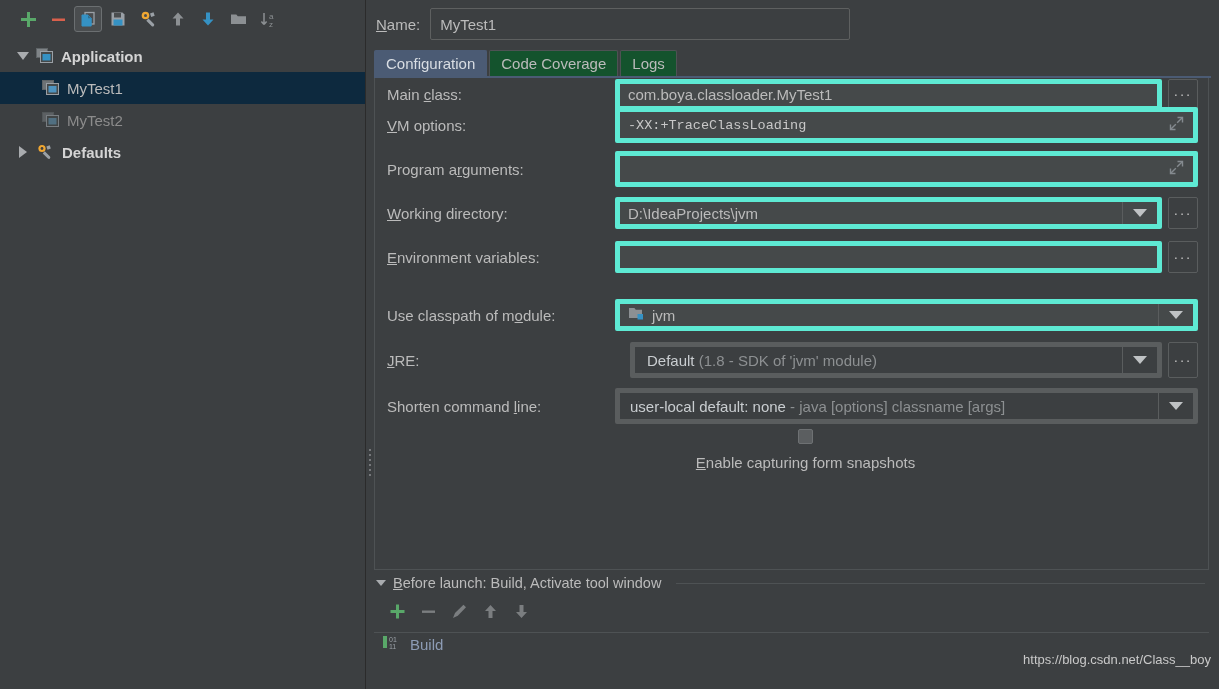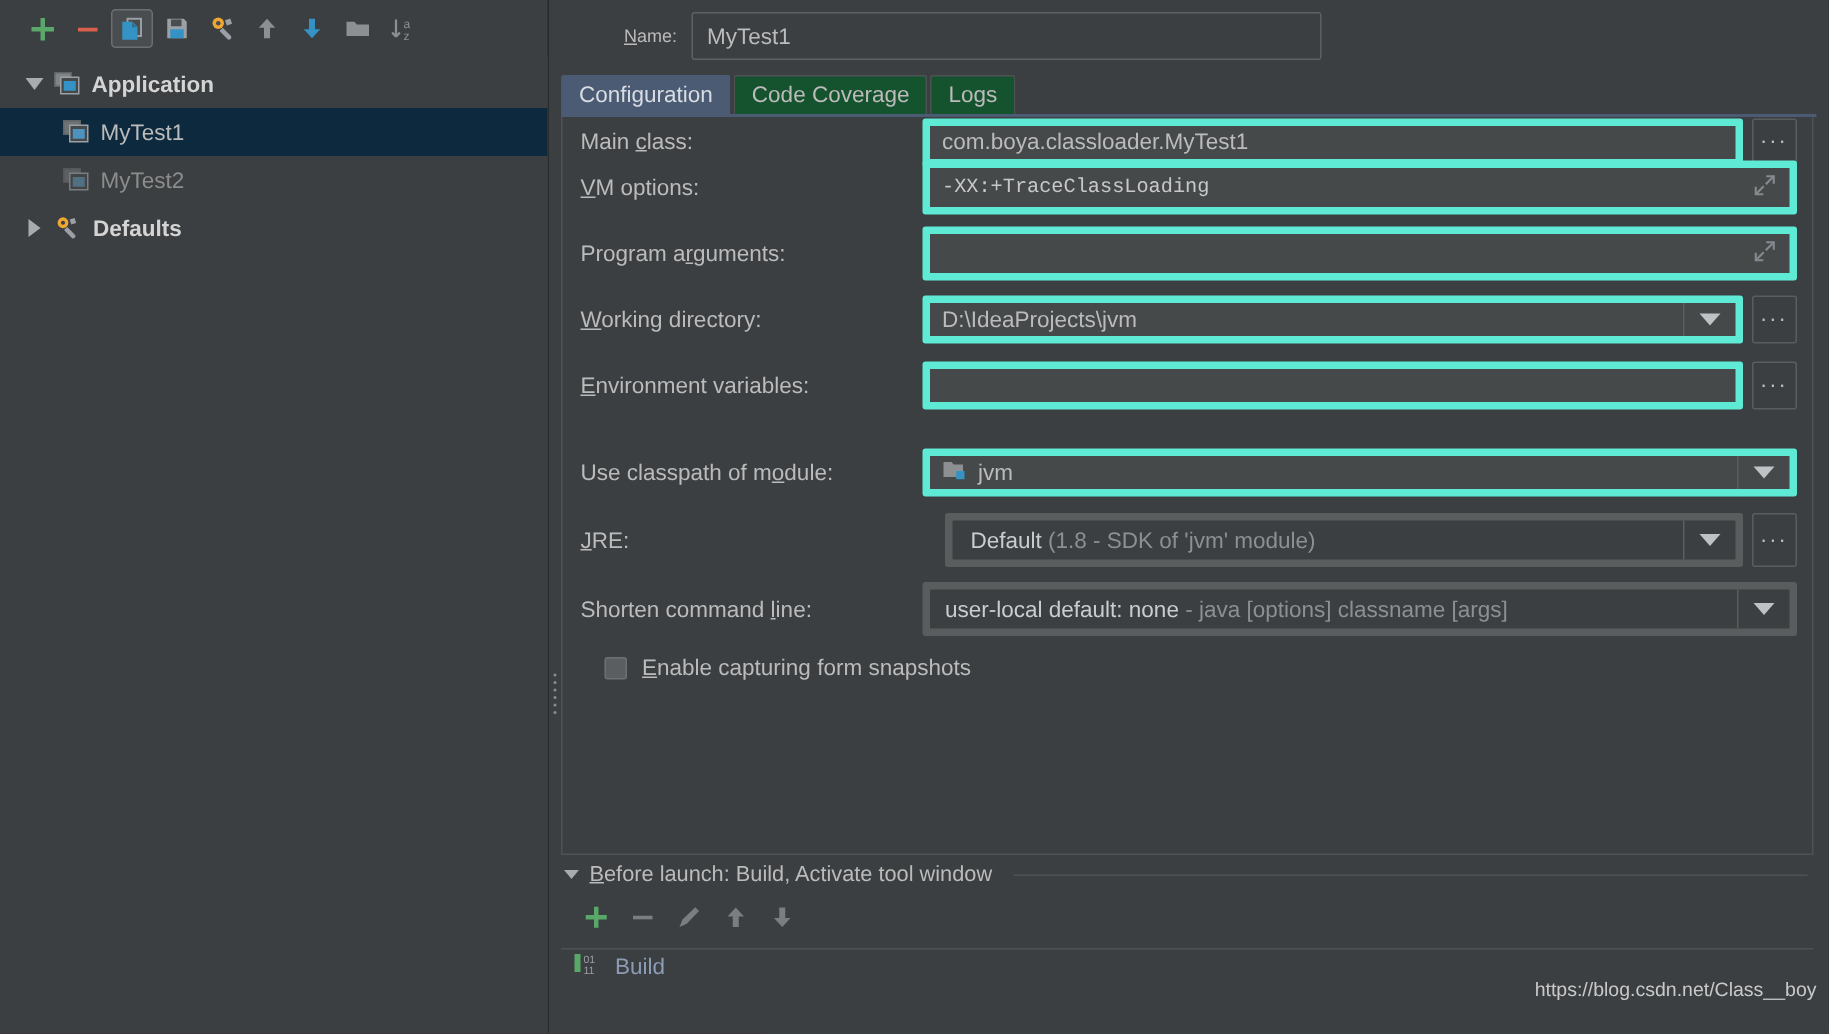--- a/index.html
+++ b/index.html
@@ -109,25 +109,24 @@
   }
   .name-row {
     height: 48px;
     display: flex;
     align-items: center;
     padding: 0 12px 0 10px;
     flex: 0 0 auto;
     gap: 0;
   }
   .name-label {
-    font-size: 12px;
+    font-size: 15px;
     color: #bbbbbb;
     margin-right: 10px;
     white-space: nowrap;
-    margin-left: 40px;
   }
   .name-input {
     width: 420px;
     height: 32px;
     background: #3c3f41;
     border: 1px solid #5e6060;
     border-radius: 2px;
     color: #bbbbbb;
     font-size: 15px;
     padding: 0 9px;
@@ -283,20 +282,21 @@
   .gray { color: #8d9092; }
   .white-ish { color: #c9cdd0; }
 
   .cb-row {
     display: flex;
     align-items: center;
     gap: 10px;
     padding-left: 28px;
     height: 32px;
     font-size: 15px;
+    flex-direction: column;
   }
 
   
   .before-launch {
     margin: 0 10px 0 8px;
     flex: 1 1 auto;
     position: relative;
   }
   .bl-header {
     display: flex;

